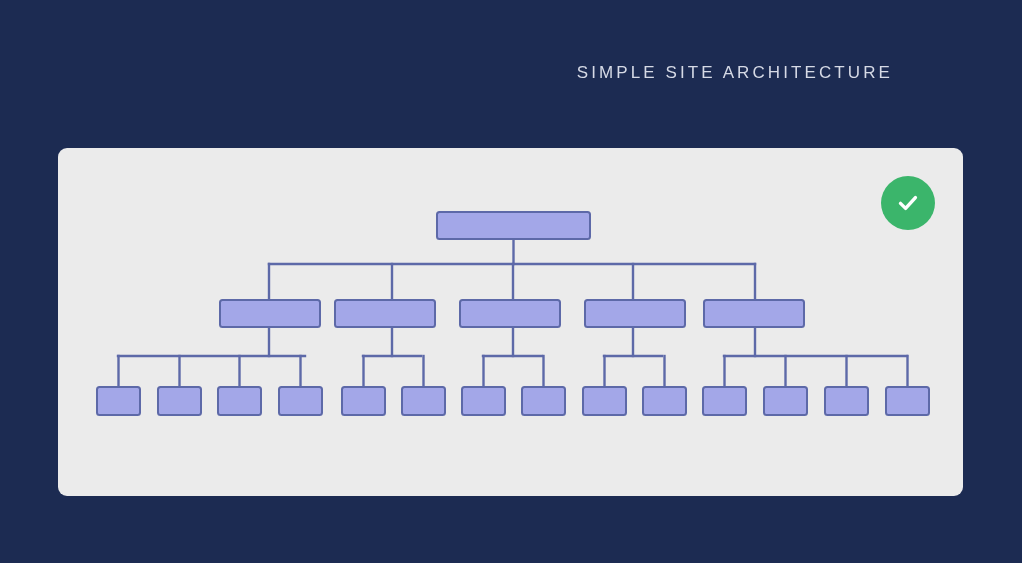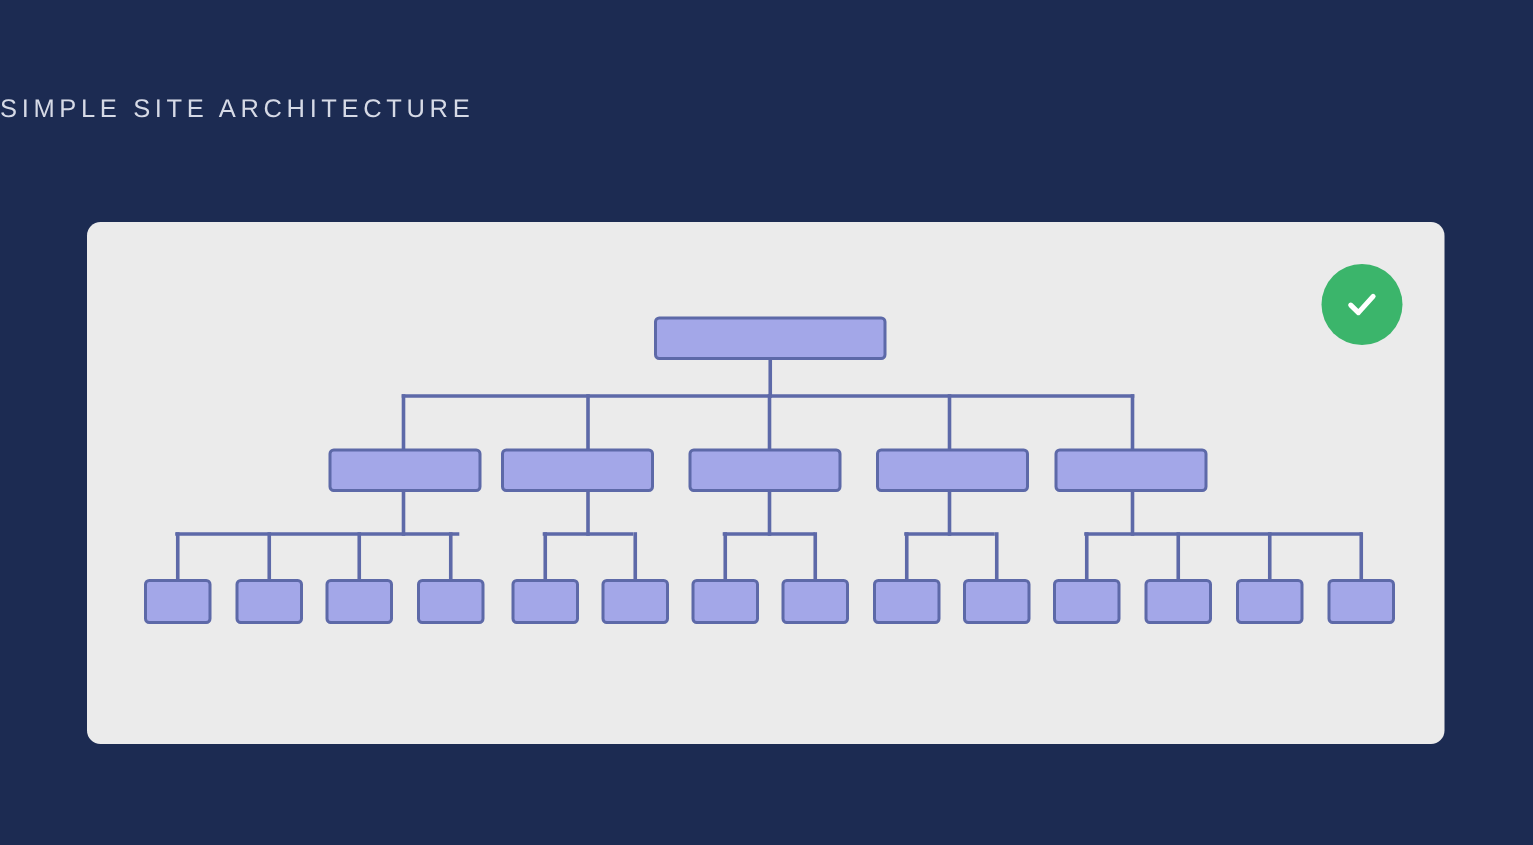--- a/index.html
+++ b/index.html
@@ -12,21 +12,21 @@
     background: #1c2b52;
     font-family: "Liberation Sans", sans-serif;
     overflow: hidden;
     position: relative;
   }
   #page-title {
     position: absolute;
     left: 0;
     top: 63px;
     width: 893px;
-    text-align: left;
+    text-align: right;
     color: #d6dae6;
     font-size: 17px;
     letter-spacing: 3.1px;
     font-weight: 400;
     white-space: nowrap;
   }
   #diagram-panel {
     position: absolute;
     left: 58px;
     top: 148px;

